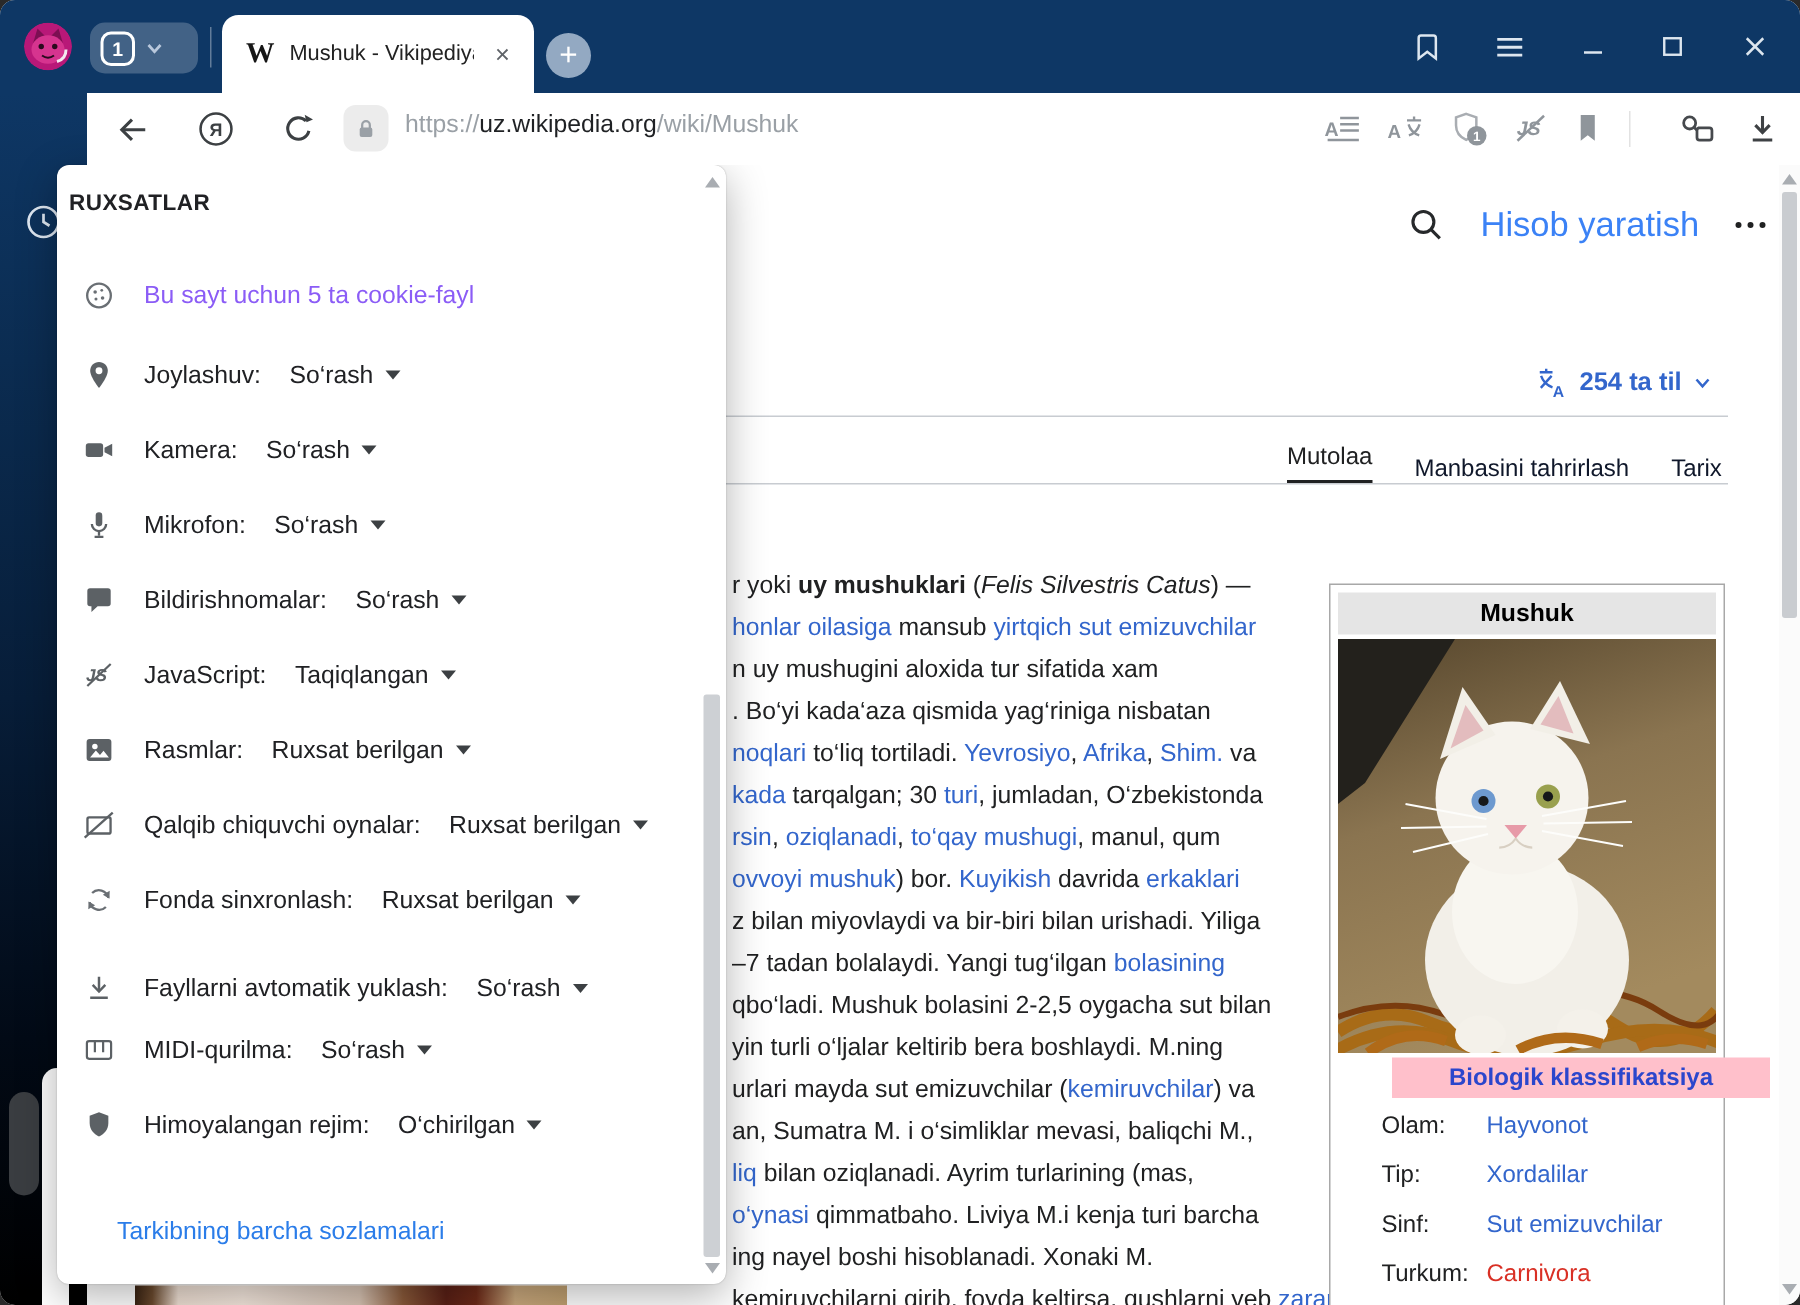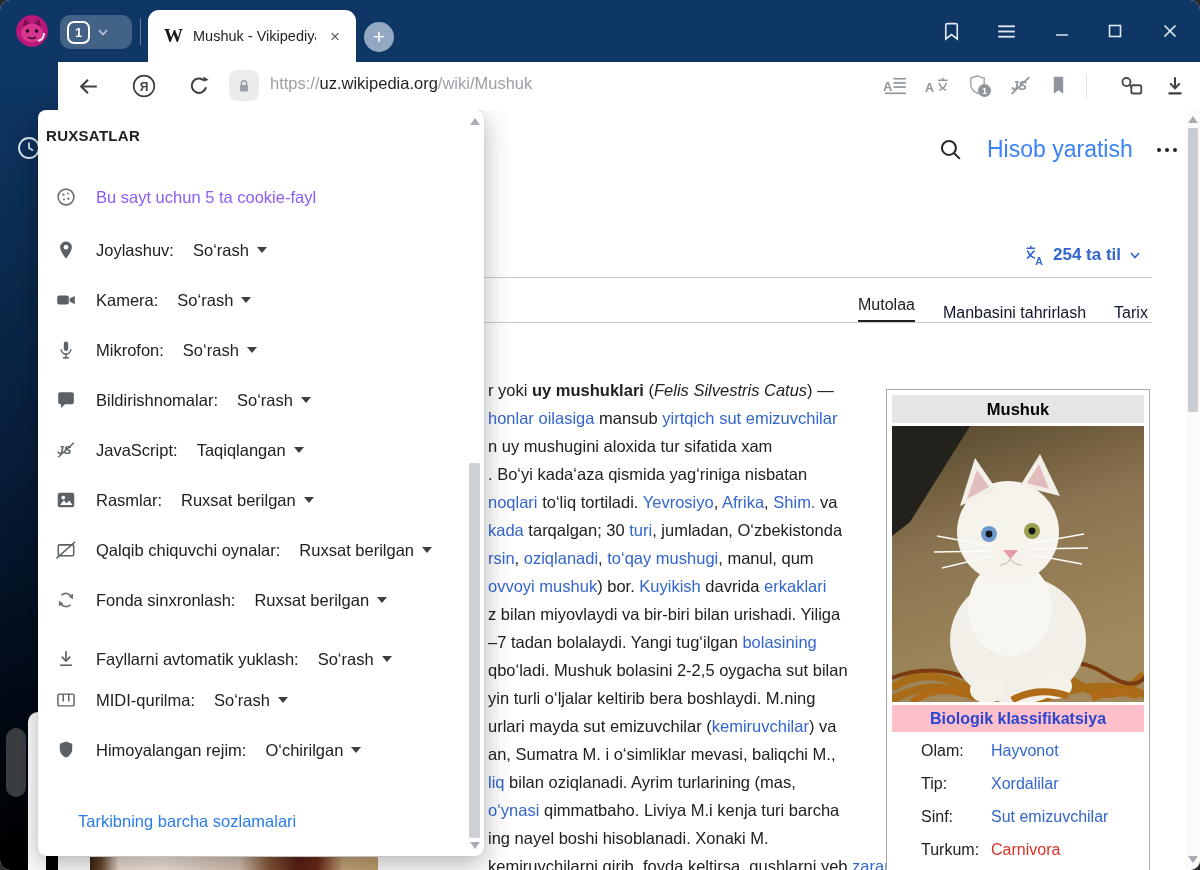--- a/index.html
+++ b/index.html
@@ -83,21 +83,21 @@
   .aline{left:488px;height:28px;line-height:28px;font-size:16.5px;color:#202122;white-space:nowrap;z-index:1;}
   .aline .l{color:#3366cc;} .aline .b{font-weight:bold;} .aline .i{font-style:italic;}
 
   
   .infobox{left:886px;top:389px;width:264px;height:500px;border:1px solid #a8a8a8;background:#fff;
            z-index:1;padding:5px;}
   .ib-title{width:252px;height:28px;background:#e5e5e5;display:flex;align-items:center;justify-content:center;
             font-weight:bold;font-size:16.5px;color:#000;}
   .ib-img{width:252px;height:276px;margin-top:3px;display:block;}
   .ib-section{width:252px;height:27px;background:#ffc0cb;margin-top:3px;display:flex;align-items:center;
-              justify-content:center;font-weight:bold;font-size:16px;color:#2b46cc;}
+              justify-content:center;font-weight:bold;font-size:16px;color:#2b46cc;margin-left:36px;}
   .ib-row{position:absolute;left:34px;height:22px;font-size:16px;display:flex;}
   .ib-row .lbl{color:#202122;width:70px;}
   .ib-row .val.blue{color:#3366cc;} .ib-row .val.red{color:#d93025;}
 
   
   .bscroll{left:1186px;top:110px;width:14px;height:760px;background:#fbfbfb;z-index:2;}
   .bscroll-thumb{left:2px;top:18px;width:10px;height:284px;background:#c9ccd0;border-radius:2px;}
 
   
   .strip-img{left:90px;top:857px;width:288px;height:13px;z-index:1;

